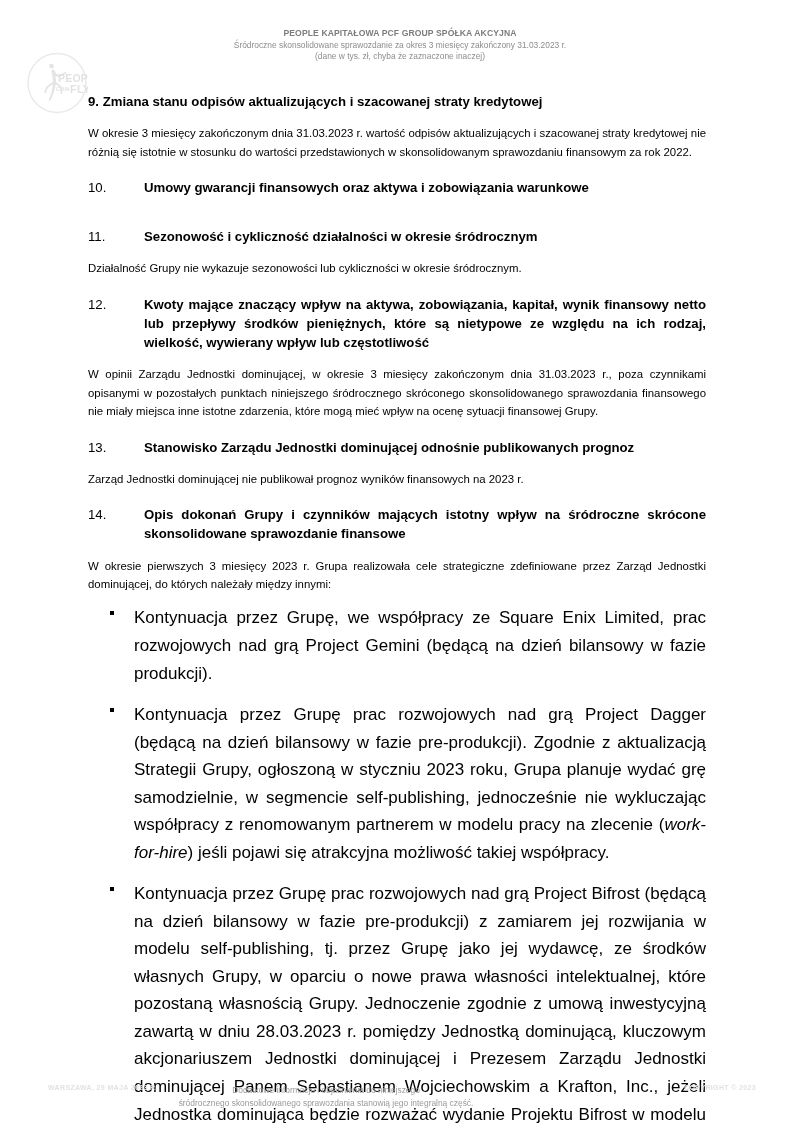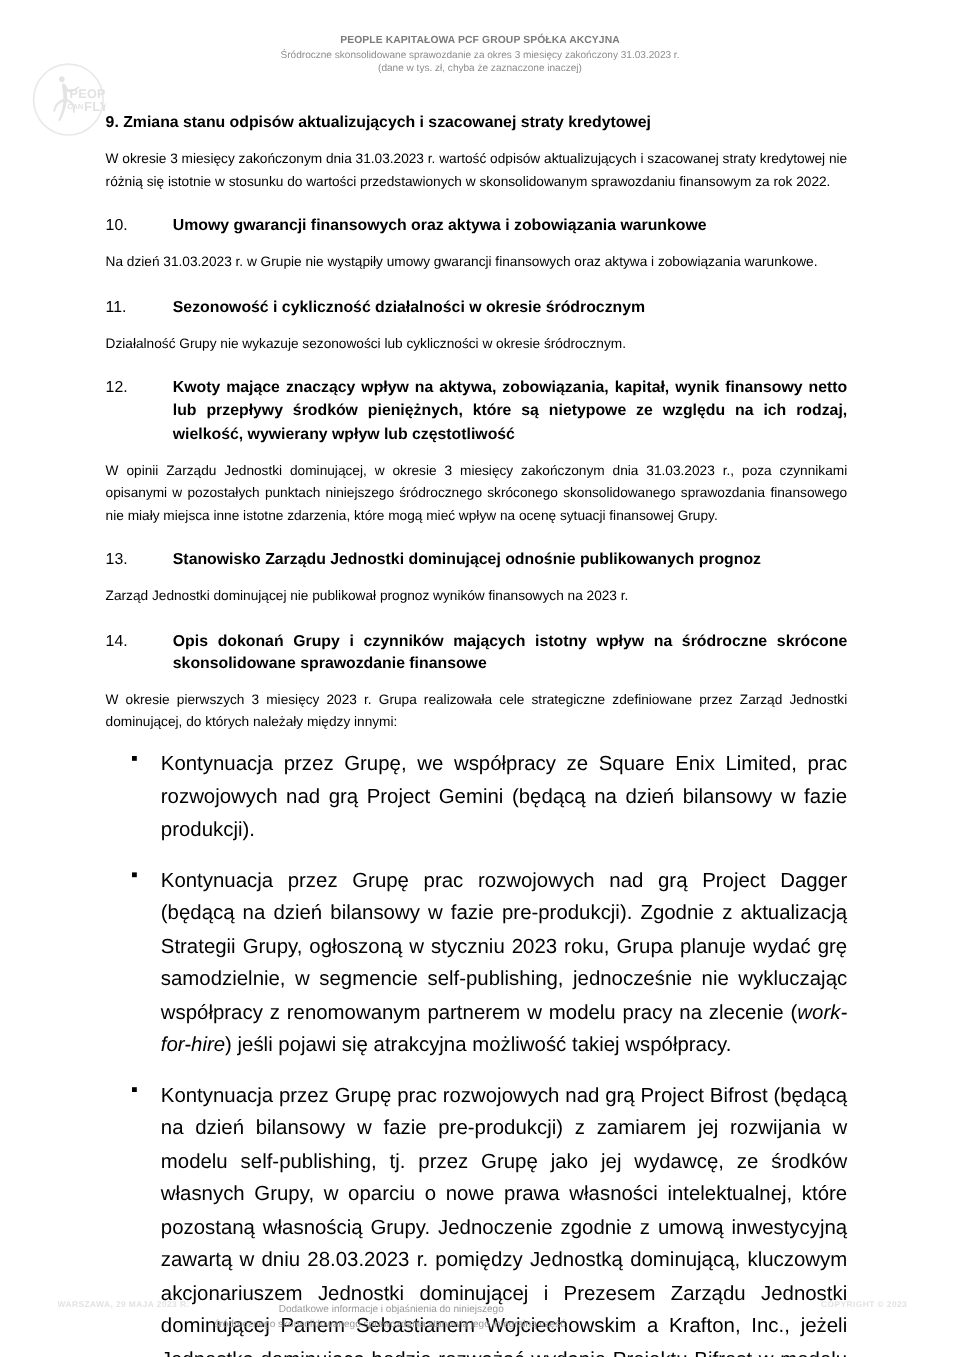--- a/index.html
+++ b/index.html
@@ -212,21 +212,20 @@
     </h2>
     <div class="gap-after-head"></div>
     <p class="body">W okresie 3 miesięcy zakończonym dnia 31.03.2023 r. wartość odpisów aktualizujących i szacowanej straty kredytowej nie różnią się istotnie w stosunku do wartości przedstawionych w skonsolidowanym sprawozdaniu finansowym za rok 2022.</p>
     <div class="gap-after-para"></div>
 
     <div class="sec-block">
       <div class="sec-num">10.</div>
       <div class="sec-body">Umowy gwarancji finansowych oraz aktywa i zobowiązania warunkowe</div>
     </div>
     <div class="gap-after-head"></div>
-    <p class="body">Na dzień 31.03.2023 r. w Grupie nie wystąpiły umowy gwarancji finansowych oraz aktywa i zobowiązania warunkowe.</p>
     <div class="gap-after-para"></div>
 
     <div class="sec-block">
       <div class="sec-num">11.</div>
       <div class="sec-body">Sezonowość i cykliczność działalności w okresie śródrocznym</div>
     </div>
     <div class="gap-after-head"></div>
     <p class="body">Działalność Grupy nie wykazuje sezonowości lub cykliczności w okresie śródrocznym.</p>
     <div class="gap-after-para"></div>
 

